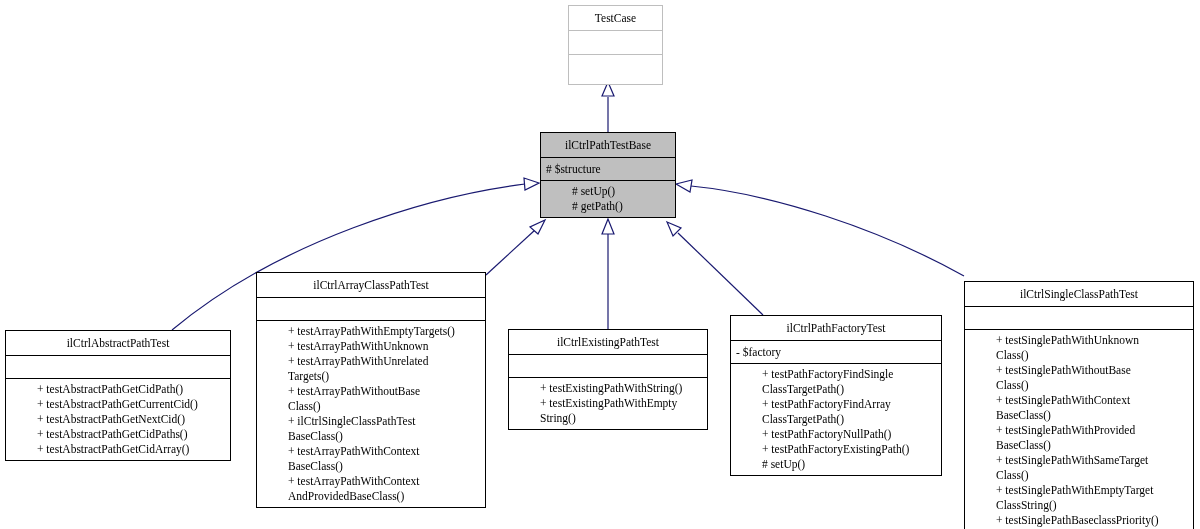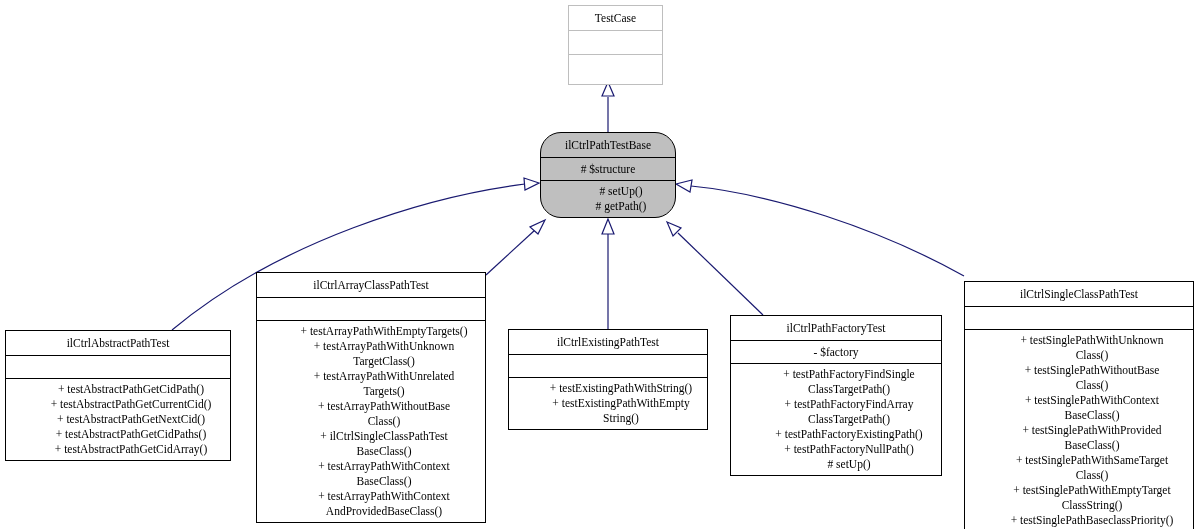--- a/index.html
+++ b/index.html
@@ -36,31 +36,31 @@
     border-bottom:1px solid var(--box-border);
     white-space:nowrap;overflow:hidden;
   }
   .uml-attrs{
     min-height:23px;
     border-bottom:1px solid var(--box-border);
     padding:4px 5px 0 5px;
     box-sizing:border-box;
   }
   .uml-methods{padding:3px 5px 3px 5px;margin-left:26px;}
-  .member-line{height:15px;line-height:15px;white-space:nowrap;text-align:center;}
+  .member-line{height:15px;line-height:15px;white-space:nowrap;}
   
   #box-base{background:var(--highlight-fill);}
   
   #box-testcase{border-color:var(--external-border);}
   #box-testcase .uml-title{border-bottom-color:var(--external-border);height:24px;line-height:24px;}
   #box-testcase .uml-attrs{border-bottom-color:var(--external-border);min-height:24px;}
   #box-testcase .uml-methods{min-height:23px;}
   
   #box-testcase{left:568px;top:5px;width:95px;}
-  #box-base{left:540px;top:132px;width:136px;border-radius:21px;}
+  #box-base{left:540px;top:132px;width:136px;}
   #box-abstract{left:5px;top:330px;width:226px;}
   #box-array{left:256px;top:272px;width:230px;}
   #box-existing{left:508px;top:329px;width:200px;}
   #box-factory{left:730px;top:315px;width:212px;}
   #box-single{left:964px;top:281px;width:230px;}
 </style>
 </head>
 <body>
 
 <div id="canvas">
@@ -114,21 +114,20 @@
         <div class="member-line">+ testAbstractPathGetCidArray()</div>
       </div>
   </div>
 
   <div class="uml-class" id="box-array">
     <div class="uml-title">ilCtrlArrayClassPathTest</div>
     <div class="uml-attrs"></div>
     <div class="uml-methods">
         <div class="member-line">+ testArrayPathWithEmptyTargets()</div>
         <div class="member-line">+ testArrayPathWithUnknown</div>
-        <div class="member-line">TargetClass()</div>
         <div class="member-line">+ testArrayPathWithUnrelated</div>
         <div class="member-line">Targets()</div>
         <div class="member-line">+ testArrayPathWithoutBase</div>
         <div class="member-line">Class()</div>
         <div class="member-line">+ ilCtrlSingleClassPathTest</div>
         <div class="member-line">BaseClass()</div>
         <div class="member-line">+ testArrayPathWithContext</div>
         <div class="member-line">BaseClass()</div>
         <div class="member-line">+ testArrayPathWithContext</div>
         <div class="member-line">AndProvidedBaseClass()</div>
@@ -148,22 +147,22 @@
   <div class="uml-class" id="box-factory">
     <div class="uml-title">ilCtrlPathFactoryTest</div>
     <div class="uml-attrs">
         <div class="member-line">- $factory</div>
       </div>
     <div class="uml-methods">
         <div class="member-line">+ testPathFactoryFindSingle</div>
         <div class="member-line">ClassTargetPath()</div>
         <div class="member-line">+ testPathFactoryFindArray</div>
         <div class="member-line">ClassTargetPath()</div>
+        <div class="member-line">+ testPathFactoryNullPath()</div>
         <div class="member-line">+ testPathFactoryExistingPath()</div>
-        <div class="member-line">+ testPathFactoryNullPath()</div>
         <div class="member-line"># setUp()</div>
       </div>
   </div>
 
   <div class="uml-class" id="box-single">
     <div class="uml-title">ilCtrlSingleClassPathTest</div>
     <div class="uml-attrs"></div>
     <div class="uml-methods">
         <div class="member-line">+ testSinglePathWithUnknown</div>
         <div class="member-line">Class()</div>

